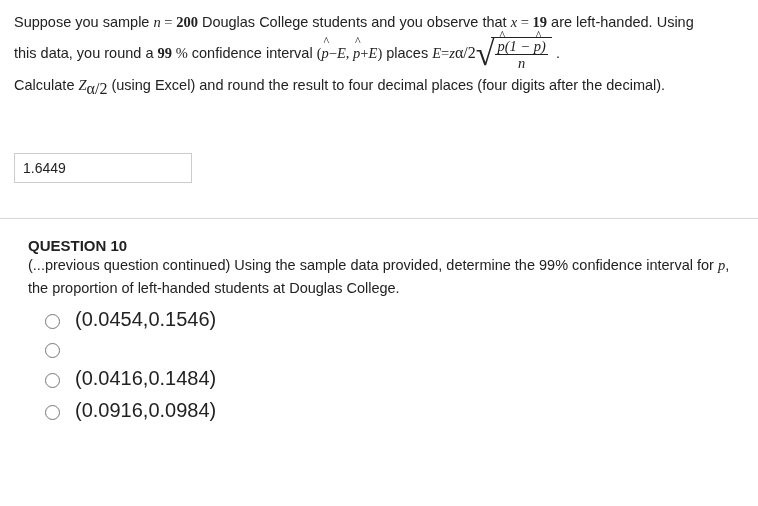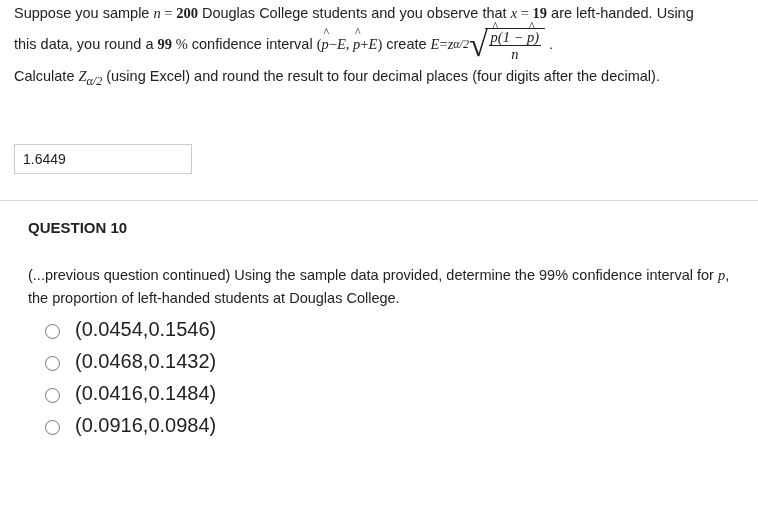--- a/index.html
+++ b/index.html
@@ -5,21 +5,21 @@
 body {
   font-family: Arial, Helvetica, sans-serif;
   font-size: 14.5px;
   color: #222;
   margin: 0;
   padding: 0;
   width: 758px;
   background: #fff;
 }
 .section {
-  padding: 0 14px;
+  padding: 9px 14px;
 }
 .prompt-line {
   line-height: 1.9;
 }
 .math {
   font-family: "Times New Roman", Times, serif;
 }
 .var-n, .var-x {
   font-style: italic;
 }
@@ -42,21 +42,21 @@
   border: none;
   border-top: 1px solid #d6d6d6;
   margin: 26px 0 18px 0;
 }
 .q10 {
   padding: 0 28px 10px 28px;
 }
 .q-title {
   font-weight: bold;
   font-size: 15px;
-  margin-bottom: 28px;
+  margin-bottom: 0;
 }
 .q-body {
   line-height: 1.55;
 }
 .options {
   padding-left: 12px;
 }
 .option-row {
   display: flex;
   align-items: center;
@@ -113,23 +113,22 @@
 }
 .hat::before {
   content: "^";
   position: absolute;
   top: -10px;
   left: 2px;
   font-style: normal;
   font-size: 12px;
 }
 .sub {
-  font-size: 12px;
+  font-size: 16px;
   vertical-align: sub;
-  font-style: italic;
 }
 .formula {
   display:inline-flex;
   align-items:center;
   vertical-align:middle;
 }
 </style>
 </head>
 <body>
 
@@ -141,21 +140,21 @@
     <span> Douglas College students and you observe that </span>
     <span class="math"><span class="var-x">x</span> <span class="eq">=</span> <b>19</b></span>
     <span> are left-handed. Using</span>
   </div>
 
   <div class="prompt-line">
     <span>this data, you round a </span>
     <span class="math"><b>99</b> %</span>
     <span> confidence interval </span>
     <span class="math formula">(<span class="hat">p</span> − <i>E</i>,&nbsp; <span class="hat">p</span> + <i>E</i>)</span>
-    <span> create </span>
+    <span> places </span>
     <span class="math formula">
       <i>E</i> = <i>z</i><span class="sub">α/2</span>
       <span class="sqrt-wrap">
         <span class="radical">√</span>
         <span class="under-rad">
           <span class="frac">
             <span class="num"><span class="hat">p</span>(1 − <span class="hat">p</span>)</span>
             <span class="den">n</span>
           </span>
         </span>
@@ -180,21 +179,20 @@
     (...previous question continued) Using the sample data provided, determine the 99% confidence interval for <span class="math"><i>p</i></span>, the proportion of left-handed students at Douglas College.
   </div>
 
   <div class="options">
     <div class="option-row">
       <input type="radio" name="q10" style="">
       <span class="option-label">(0.0454,0.1546)</span>
     </div>
     <div class="option-row">
       <input type="radio" name="q10" style="">
-      <span class="option-label">(0.0468,0.1432)</span>
     </div>
     <div class="option-row">
       <input type="radio" name="q10" style="">
       <span class="option-label">(0.0416,0.1484)</span>
     </div>
     <div class="option-row">
       <input type="radio" name="q10" style="">
       <span class="option-label">(0.0916,0.0984)</span>
     </div>
   </div>

